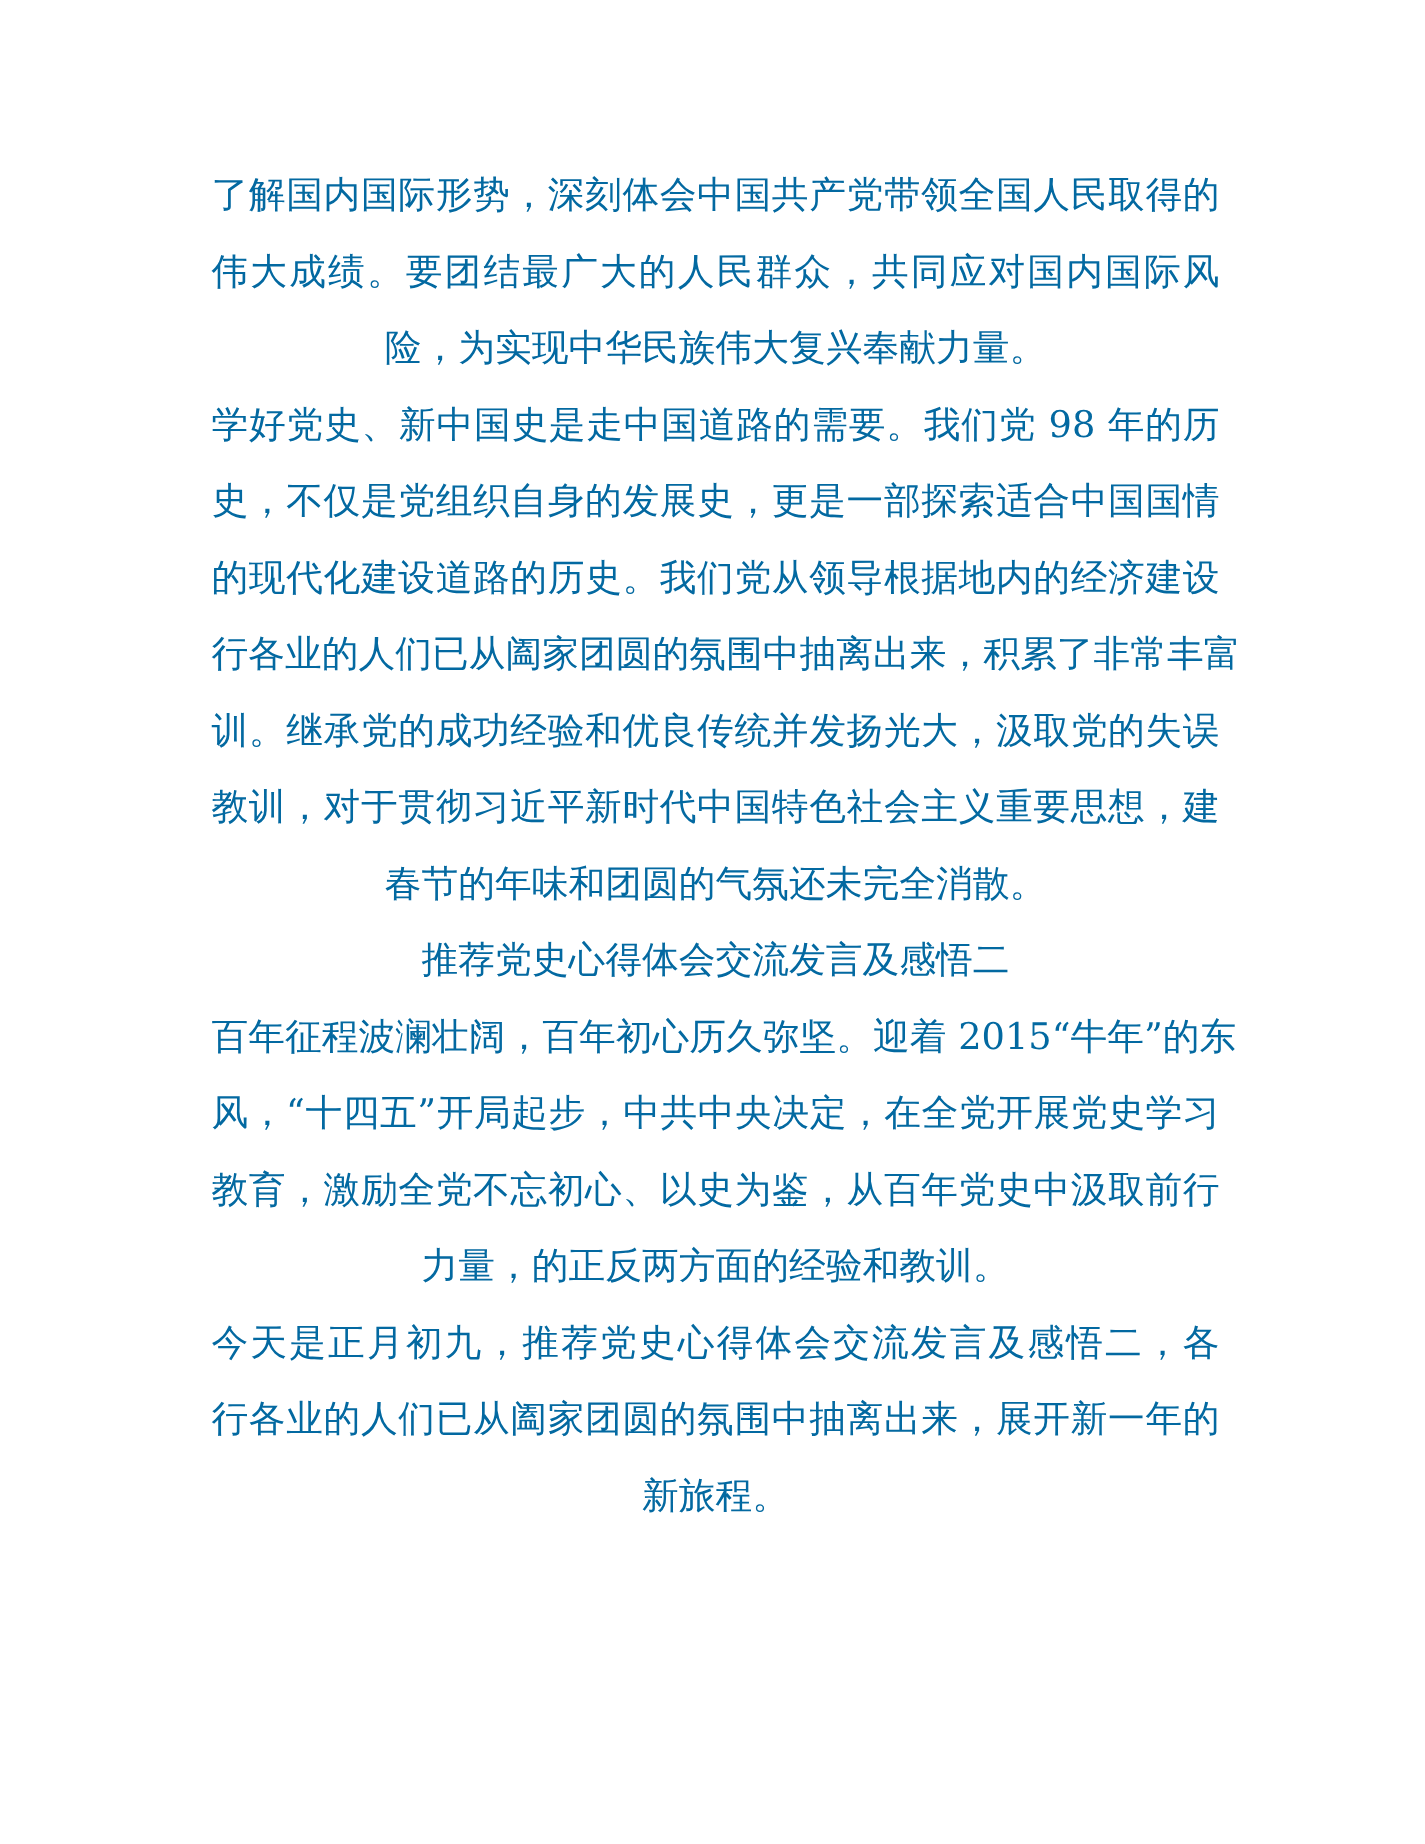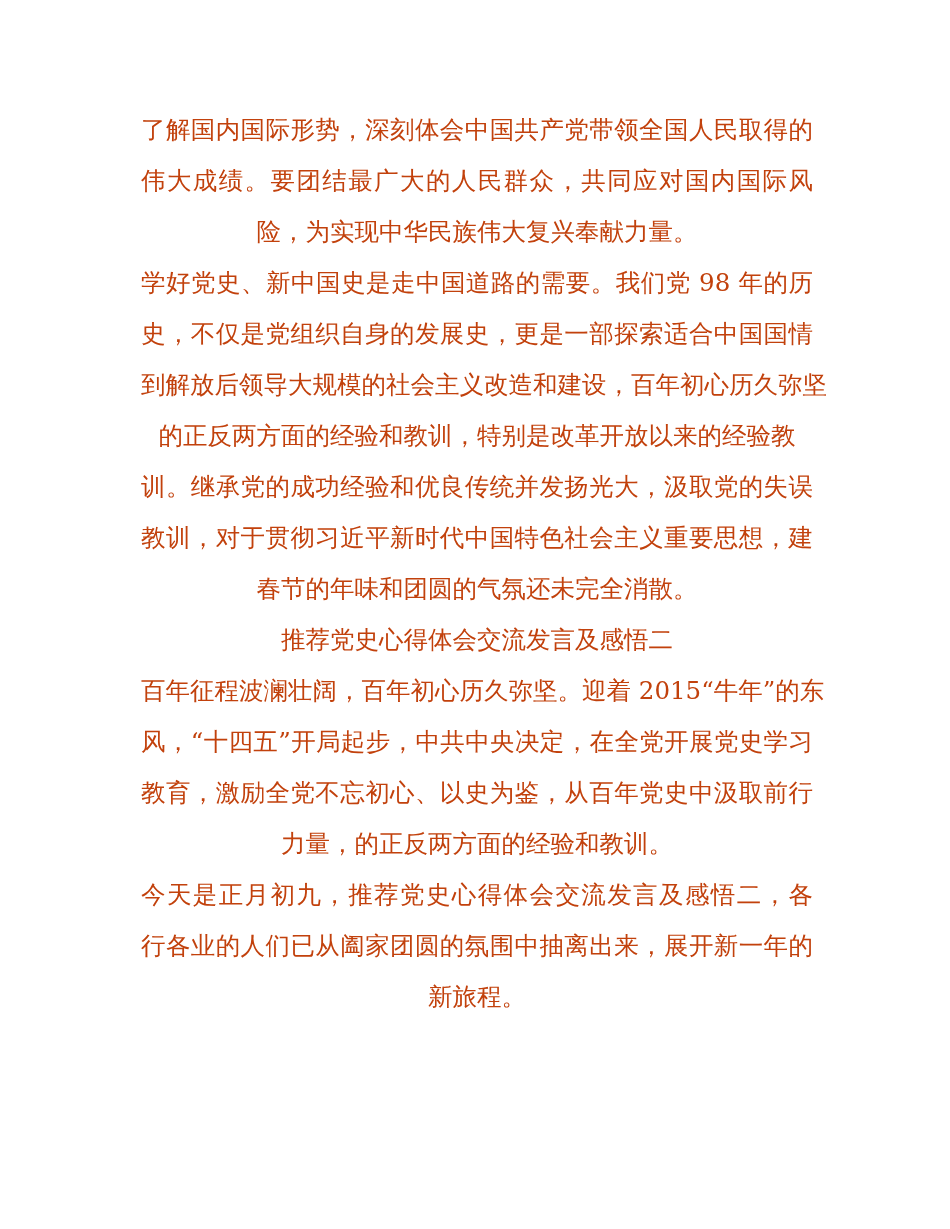--- a/index.html
+++ b/index.html
@@ -22,21 +22,21 @@
     background: #ffffff;
   }
   .content {
     position: absolute;
     left: 141px;
     top: 104px;
     width: 672px;
     font-family: "DejaVu Serif", "Liberation Serif", serif;
     font-size: 24.5px;
     line-height: 51px;
-    color: #c2410c;
+    color: #0369a1;
   }
   .line {
     display: block;
     white-space: nowrap;
     height: 51px;
     overflow: visible;
     text-align: center;
   }
   .line.justify {
     text-align: justify;
@@ -51,22 +51,22 @@
 
     <div>
       <span class="line justify">了解国内国际形势，深刻体会中国共产党带领全国人民取得的</span>
       <span class="line justify">伟大成绩。要团结最广大的人民群众，共同应对国内国际风</span>
       <span class="line">险，为实现中华民族伟大复兴奉献力量。</span>
     </div>
 
     <div>
       <span class="line justify">学好党史、新中国史是走中国道路的需要。我们党 98 年的历</span>
       <span class="line justify">史，不仅是党组织自身的发展史，更是一部探索适合中国国情</span>
-      <span class="line justify">到解放后领导大规模的社会主义改造和建设，百年初心历久弥坚</span>
-      <span class="line">的正反两方面的经验和教训，特别是改革开放以来的经验教</span>
+      <span class="line justify">的现代化建设道路的历史。我们党从领导根据地内的经济建设</span>
+      <span class="line justify">行各业的人们已从阖家团圆的氛围中抽离出来，积累了非常丰富</span>
       <span class="line justify">训。继承党的成功经验和优良传统并发扬光大，汲取党的失误</span>
       <span class="line justify">教训，对于贯彻习近平新时代中国特色社会主义重要思想，建</span>
       <span class="line">春节的年味和团圆的气氛还未完全消散。</span>
     </div>
 
     <div>
       <span class="line">推荐党史心得体会交流发言及感悟二</span>
     </div>
 
     <div>

